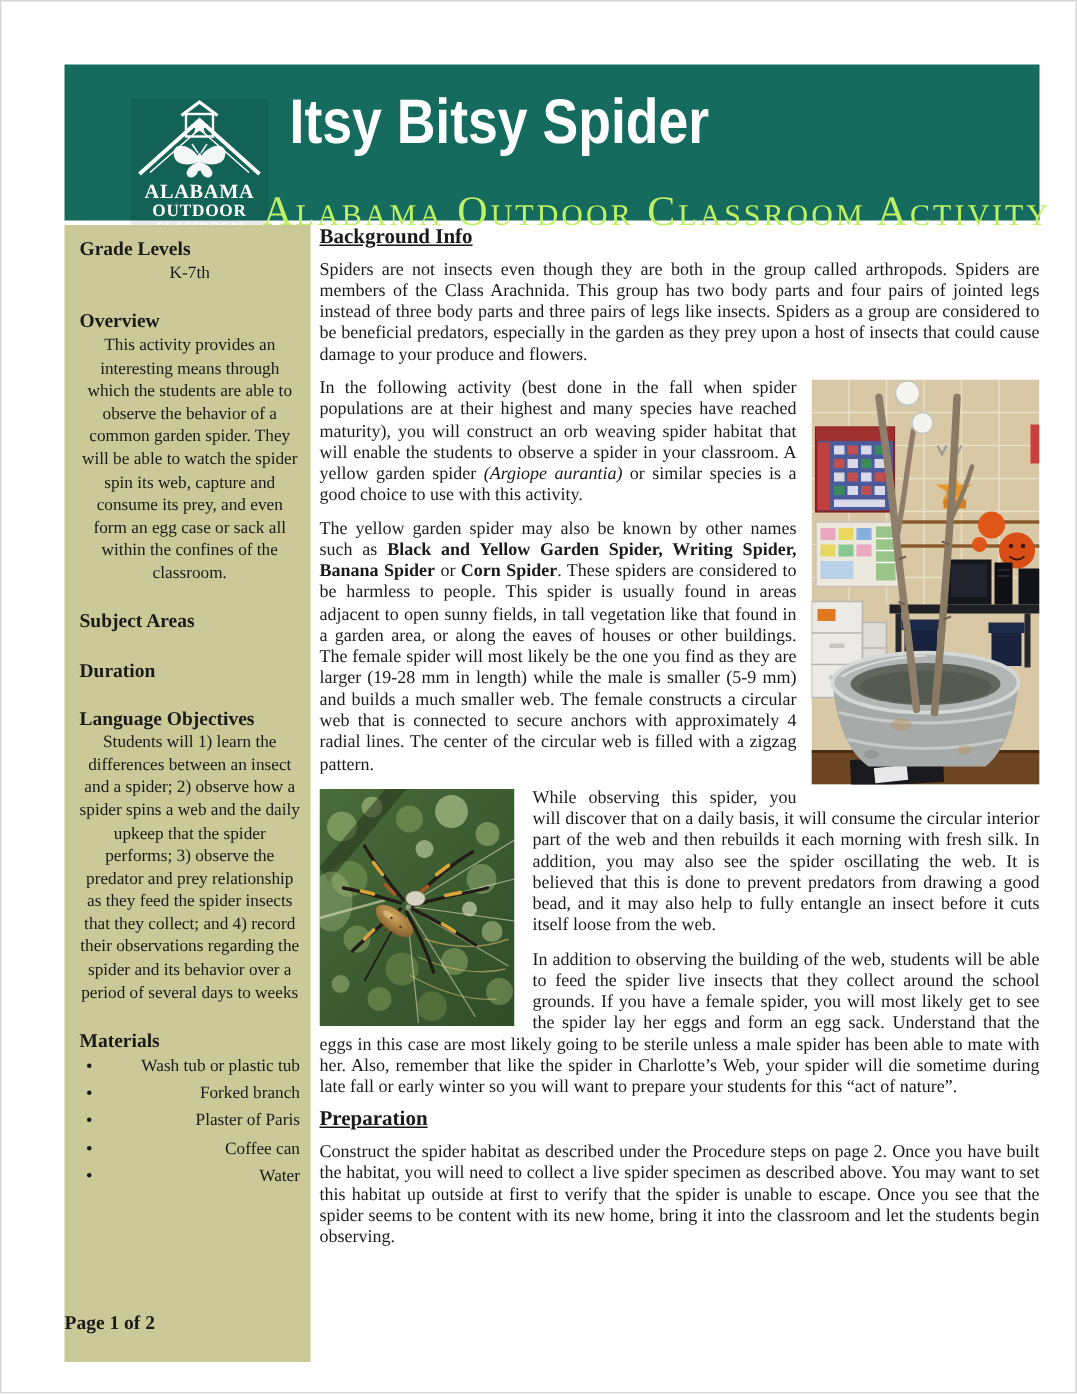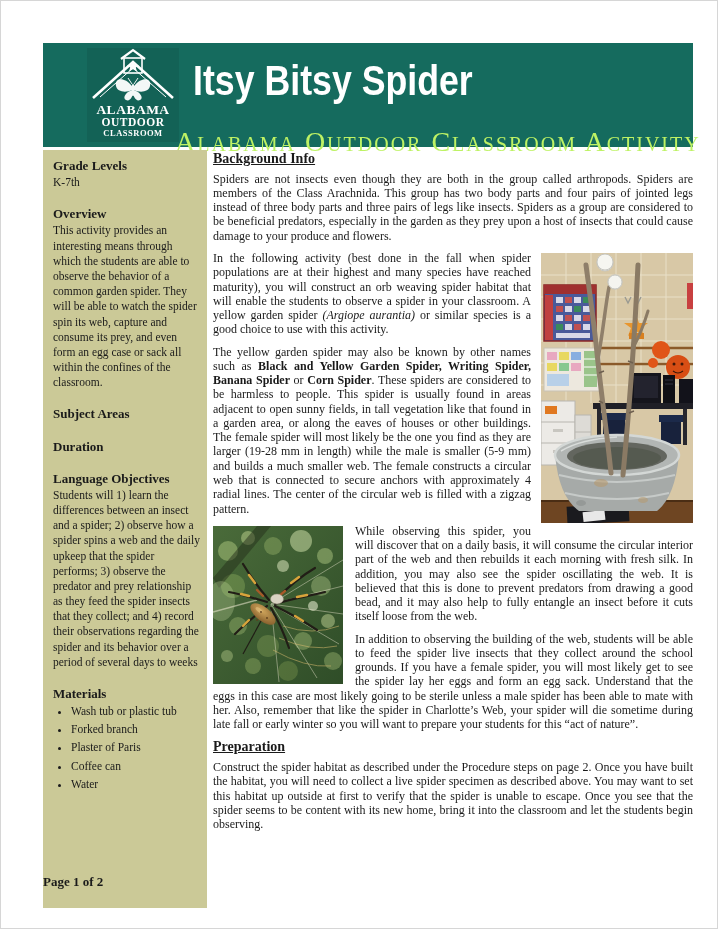--- a/index.html
+++ b/index.html
@@ -7,21 +7,21 @@
     position:relative; width:718px; height:929px; background:#ffffff;
     border:1px solid #d6d6d6; box-sizing:border-box;
     font-family:"Liberation Serif", serif; color:#1a1a1a; overflow:hidden;
   }
   
   .band {
     position:absolute; left:42px; top:42px; width:650px; height:104px;
     background:#156b5e;
   }
   .logo-block {
-    position:absolute; left:44px; top:5px; width:92px; height:94px;
+    position:absolute; left:44px; top:23px; width:92px; height:94px;
     background:rgba(0,0,0,0.08);
   }
   .doc-title {
     position:absolute; left:150px; top:14px;
     font-family:"Liberation Sans", sans-serif; font-weight:bold;
     font-size:42px; color:#ffffff; white-space:nowrap;
     transform:scaleX(0.85); transform-origin:left center; letter-spacing:0px;
   }
   .doc-subtitle {
     position:absolute; left:132px; top:70px;
@@ -29,22 +29,22 @@
     color:#bef264; white-space:nowrap;margin-top:13px;
   }
   
   .sidebar {
     position:absolute; left:42px; top:149px; width:164px; height:758px;
     background:#cbc997; box-sizing:border-box; padding:7px 7px 7px 10px;
     font-size:11.5px; line-height:1.32;
   }
   .sb-h { font-weight:bold; font-size:13px; margin:0 0 1px 0; }
   .sb-sec { margin-bottom:15px; }
-  .sb-body { margin:0; }
-  .sb-list { margin:2px 0 0 4px; padding-left:14px; }
+  .sb-body { margin:0;text-align:center; }
+  .sb-list { margin:2px 0 0 4px; padding-left:14px;text-align:right; }
   .sb-list li { margin-bottom:3px; }
   .sb-page {
     position:absolute; bottom:18px; left:0; width:100%;
     text-align:left; font-weight:bold; font-size:13px;
   }
   
   .main {
     position:absolute; left:212px; top:148px; width:480px;
     font-size:12px; line-height:1.19;
   }

